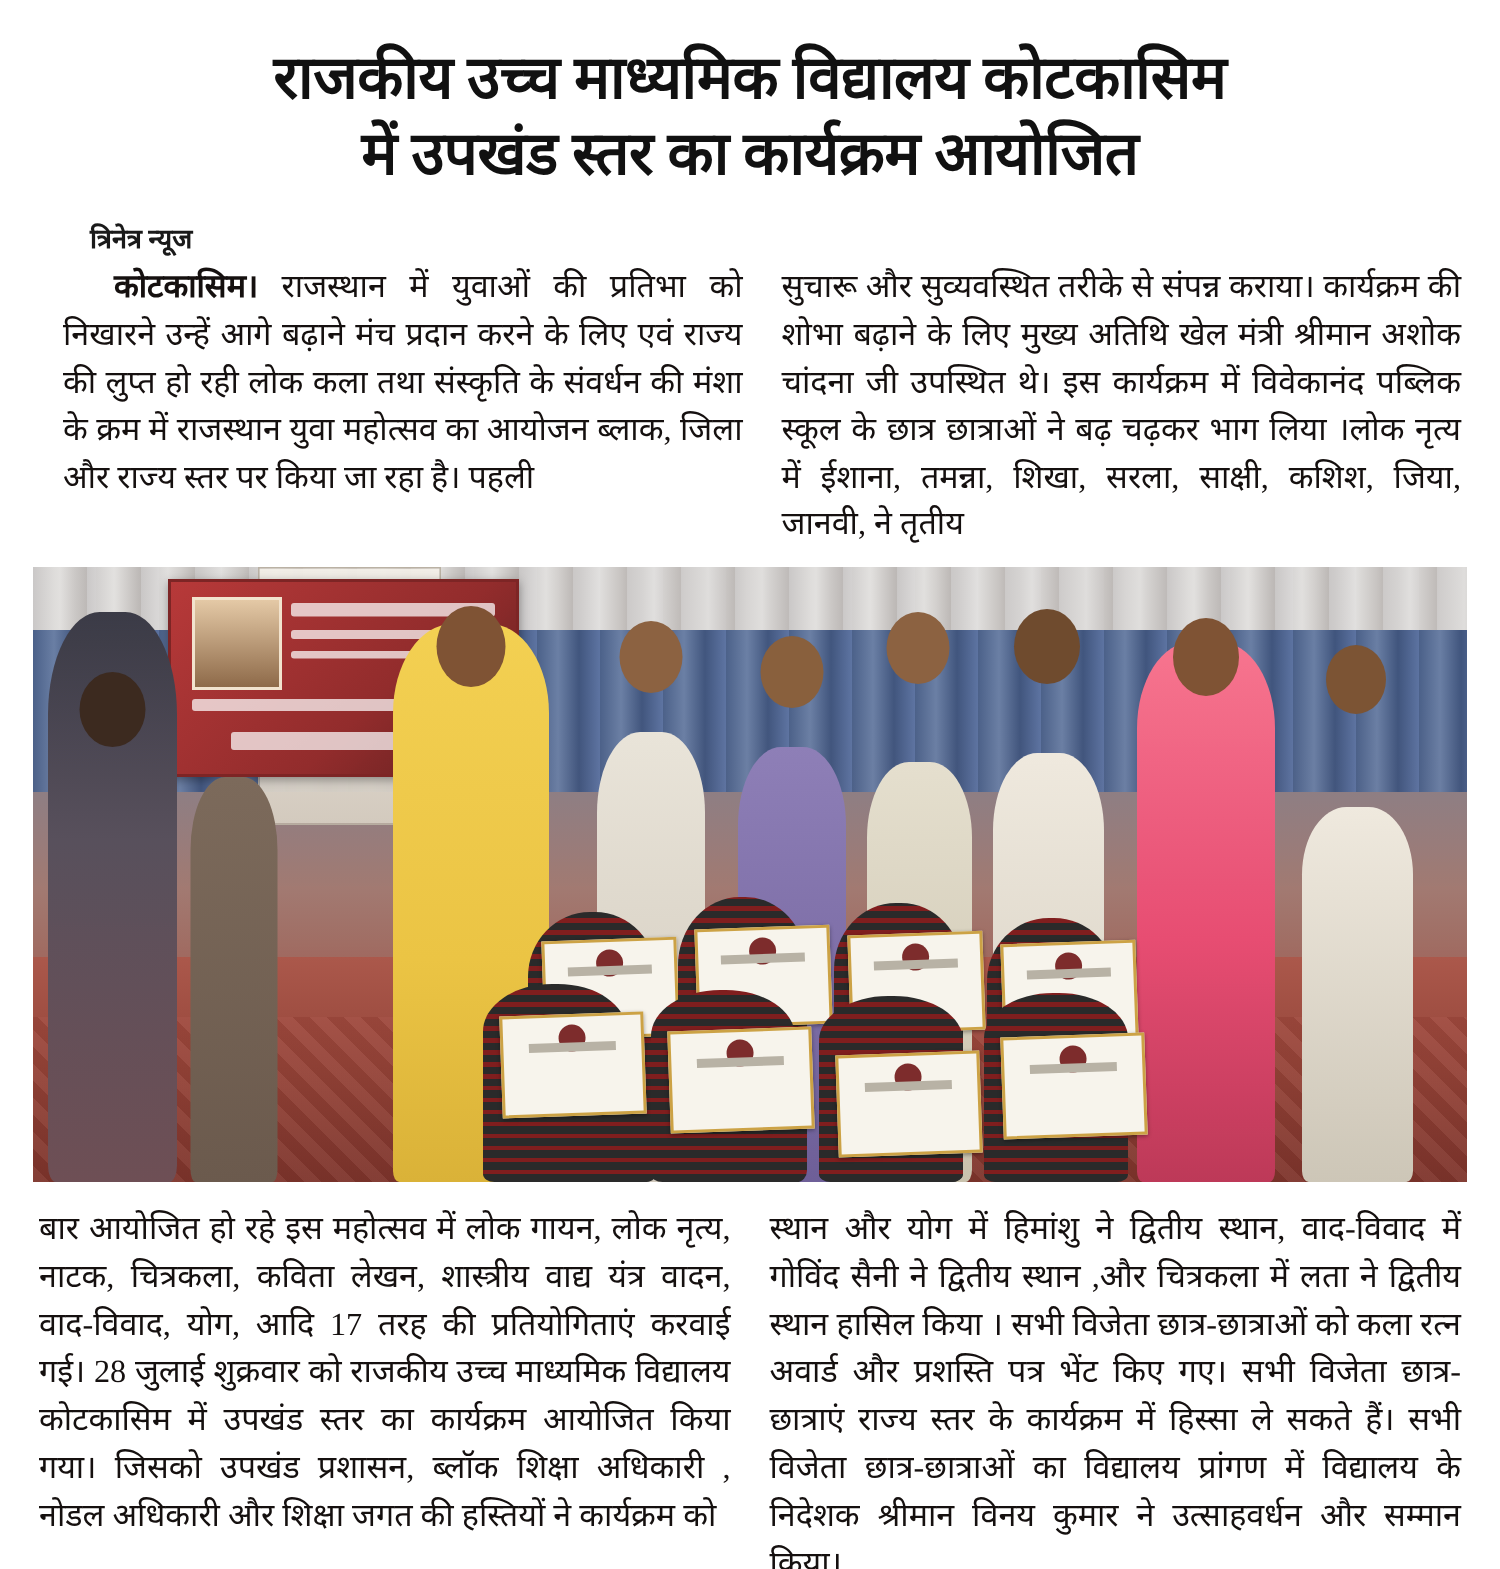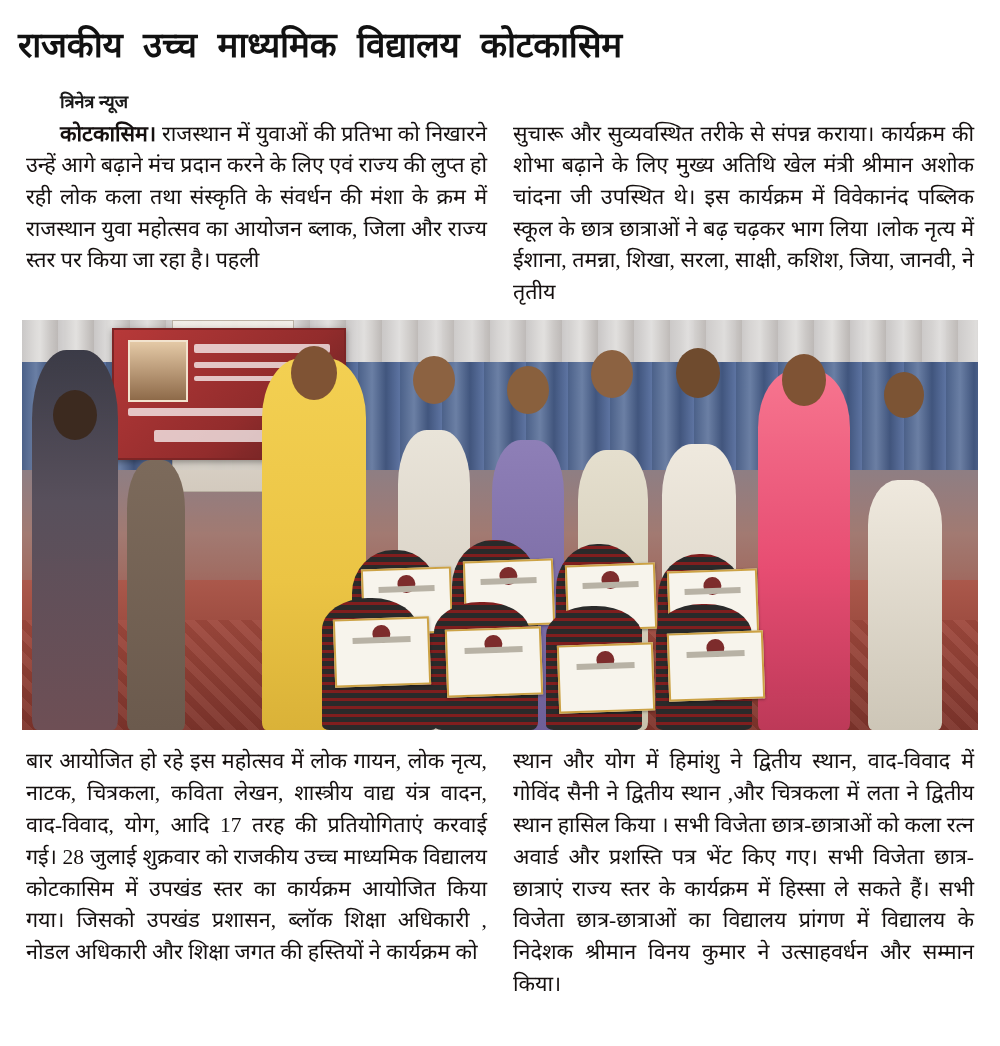--- a/index.html
+++ b/index.html
@@ -16,38 +16,39 @@
     overflow: hidden;
   }
   .page {
     width: 1000px;
     height: 1046px;
     padding: 0;
     box-sizing: border-box;
     position: relative;
   }
   .headline {
-    font-family: Liberation Mono, monospace;
+    text-align: center;
+    font-family: Liberation Serif, serif;
     font-weight: bold;
-    font-size: 35px;
+    font-size: 40px;
     line-height: 1.28;
     letter-spacing: -0.3px;
     color: #111111;
     padding: 26px 18px 8px 18px;
     margin: 0;
   }
   .headline .l2 { display: block; }
 
   .byline-block {
     padding: 10px 26px 0 26px;
   }
   .columns {
     display: flex;
     gap: 26px;
-    padding: 4px 26px 0 26px;
+    padding: 4px 26px 0 42px;
     box-sizing: border-box;
   }
   .col {
     flex: 1 1 50%;
     font-size: 21.5px;
     line-height: 1.47;
     text-align: justify;
     text-justify: inter-word;
     color: #15100f;
   }
@@ -194,20 +195,21 @@
   }
   .bottom-columns .col { font-size: 21.5px; line-height: 1.48; }
 </style>
 </head>
 <body>
 
 <div class="page">
 
   <h1 class="headline">
     <span>राजकीय उच्च माध्यमिक विद्यालय कोटकासिम</span>
+    <span class="l2">में उपखंड स्तर का कार्यक्रम आयोजित</span>
   </h1>
 
   <div class="byline-block">
     <div class="byline">त्रिनेत्र न्यूज</div>
   </div>
 
   <div class="columns">
     <div class="col">
       <span class="indent"></span><span class="dateline">कोटकासिम।</span> <span>राजस्थान में युवाओं की प्रतिभा को निखारने उन्हें आगे बढ़ाने मंच प्रदान करने के लिए एवं राज्य की लुप्त हो रही लोक कला तथा संस्कृति के संवर्धन की मंशा के क्रम में राजस्थान युवा महोत्सव का आयोजन ब्लाक, जिला और राज्य स्तर पर किया जा रहा है। पहली</span>
     </div>

